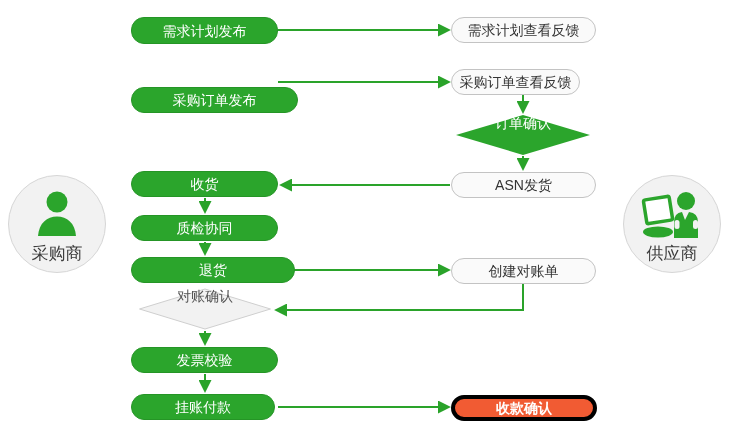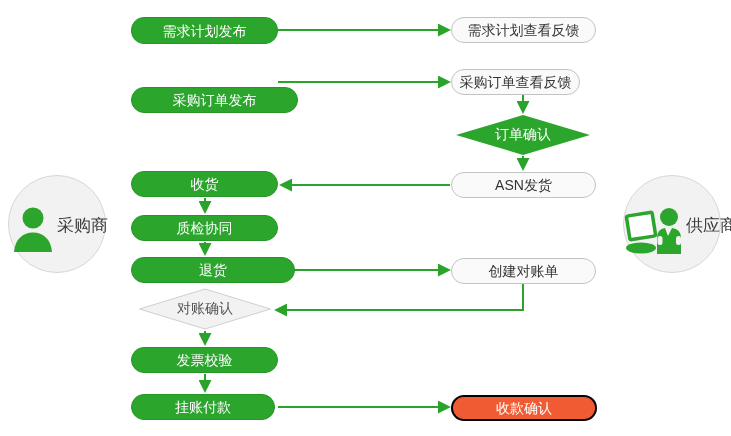--- a/index.html
+++ b/index.html
@@ -37,38 +37,39 @@
     border:1px solid var(--green-dark);
     color:#ffffff;
   }
   .node-light{
     background:var(--light-bg);
     border:1px solid var(--light-border);
     color:var(--text-dark);
   }
   .node-red{
     background:var(--red);
-    border:2px solid #000000;
+    border:4px solid #000000;
     color:#ffffff;
+    font-weight:bold;
   }
   .diamond{
     position:absolute;z-index:2;
-    display:flex;align-items:center;justify-content:center;
+    display:flex;justify-content:center;
   }
   .diamond svg{position:absolute;left:0;top:0;}
   .diamond .lbl{position:relative;z-index:1;font-size:14px;white-space:nowrap;}
   .diamond-green .lbl{color:#ffffff;}
   .diamond-light .lbl{color:#555555;}
   .avatar{
     position:absolute;z-index:2;
     width:98px;height:98px;border-radius:50%;
     background:var(--avatar-bg);
     border:1px solid var(--avatar-border);
     box-sizing:border-box;
-    display:flex;flex-direction:row;align-items:center;justify-content:flex-start;
+    display:flex;flex-direction:column;align-items:center;justify-content:flex-start;
   }
   .avatar .lbl{
     font-size:17px;color:#3c3c3c;margin-top:2px;white-space:nowrap;
   }
   .avatar .icon{margin-top:12px;height:52px;display:flex;align-items:flex-end;justify-content:center;}
 </style>
 </head>
 <body>
 
 <div class="canvas">

